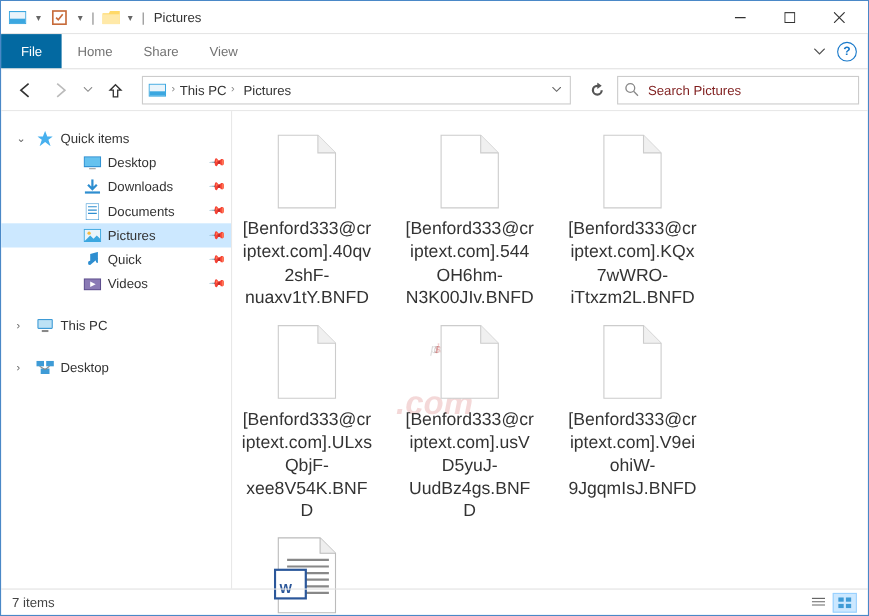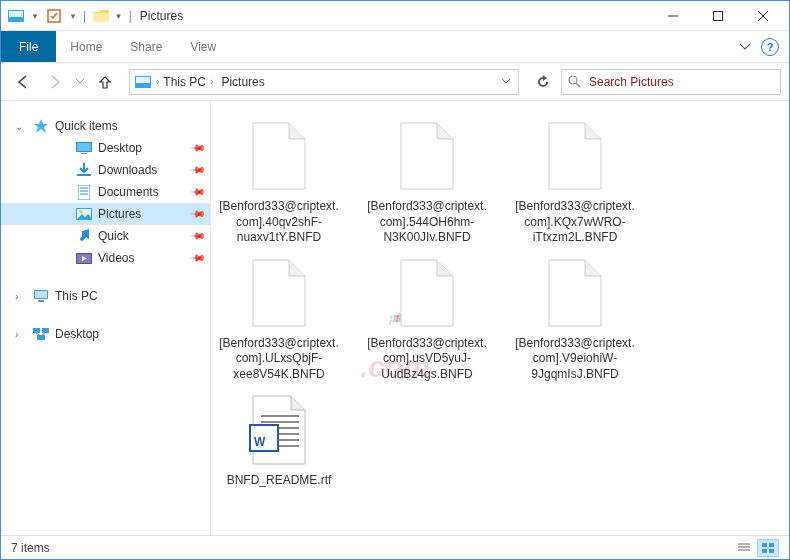--- a/index.html
+++ b/index.html
@@ -44,30 +44,30 @@
 .treeitem.selected { background: #cce8ff; }
 .treeitem .pin { margin-left: auto; color: #888; font-size: 10px; transform: rotate(45deg); }
 .expander { width: 12px; font-size: 10px; color: #666; }
 .ticon { width: 16px; height: 16px; display: flex; align-items: center; justify-content: center; }
 
 
 .content { flex: 1; padding: 16px 8px; }
 .filegrid { display: flex; flex-wrap: wrap; gap: 8px 28px; }
 .fileitem { width: 120px; display: flex; flex-direction: column; align-items: center; text-align: center; }
 .fileicon { width: 70px; height: 78px; display: flex; align-items: center; justify-content: center; margin-bottom: 4px; }
-.filelabel { font-size: 12px; color: #333; line-height: 1.3; word-wrap: break-word; max-width: 120px; }
+.filelabel { font-size: 16px; color: #333; line-height: 1.3; word-wrap: break-word; max-width: 120px; }
 
 
 .statusbar { height: 24px; border-top: 1px solid #e1e1e1; display: flex; align-items: center; padding: 0 10px; color: #444; font-size: 12px; gap: 42px; }
 .statusbar .viewbtns { margin-left: auto; display: flex; gap: 2px; }
 .statusbar .vbtn { width: 22px; height: 18px; display: flex; align-items: center; justify-content: center; border: 1px solid transparent; }
 .statusbar .vbtn.active { background: #cce8ff; border-color: #99d1ff; }
 
 
-.watermark { position: absolute; top: 50%; left: 50%; transform: translate(-50%, -50%); font-size: 120px; font-weight: bold; color: rgba(200,200,200,0.28); font-style: italic; pointer-events: none; z-index: 0; letter-spacing: -4px; text-align: center; }
+.watermark { position: absolute; top: 50%; left: 50%; transform: translate(-50%, -50%); font-size: 120px; font-weight: normal; color: rgba(200,200,200,0.28); font-style: italic; pointer-events: none; z-index: 0; letter-spacing: -4px; text-align: center; }
 .watermark .pc { color: rgba(140,140,140,0.3); }
 .watermark .risk { color: rgba(200,60,60,0.22); }
 .wm-sub { position: absolute; top: calc(50% + 70px); left: 50%; transform: translateX(-50%); font-size: 30px; color: rgba(200,60,60,0.2); font-style: italic; font-weight: bold; pointer-events: none; }
 
 .content, .navtree, .statusbar, .ribbon, .navbar, .titlebar { position: relative; z-index: 1; }
 </style>
 </head>
 <body>
 
 <div class="watermark">

